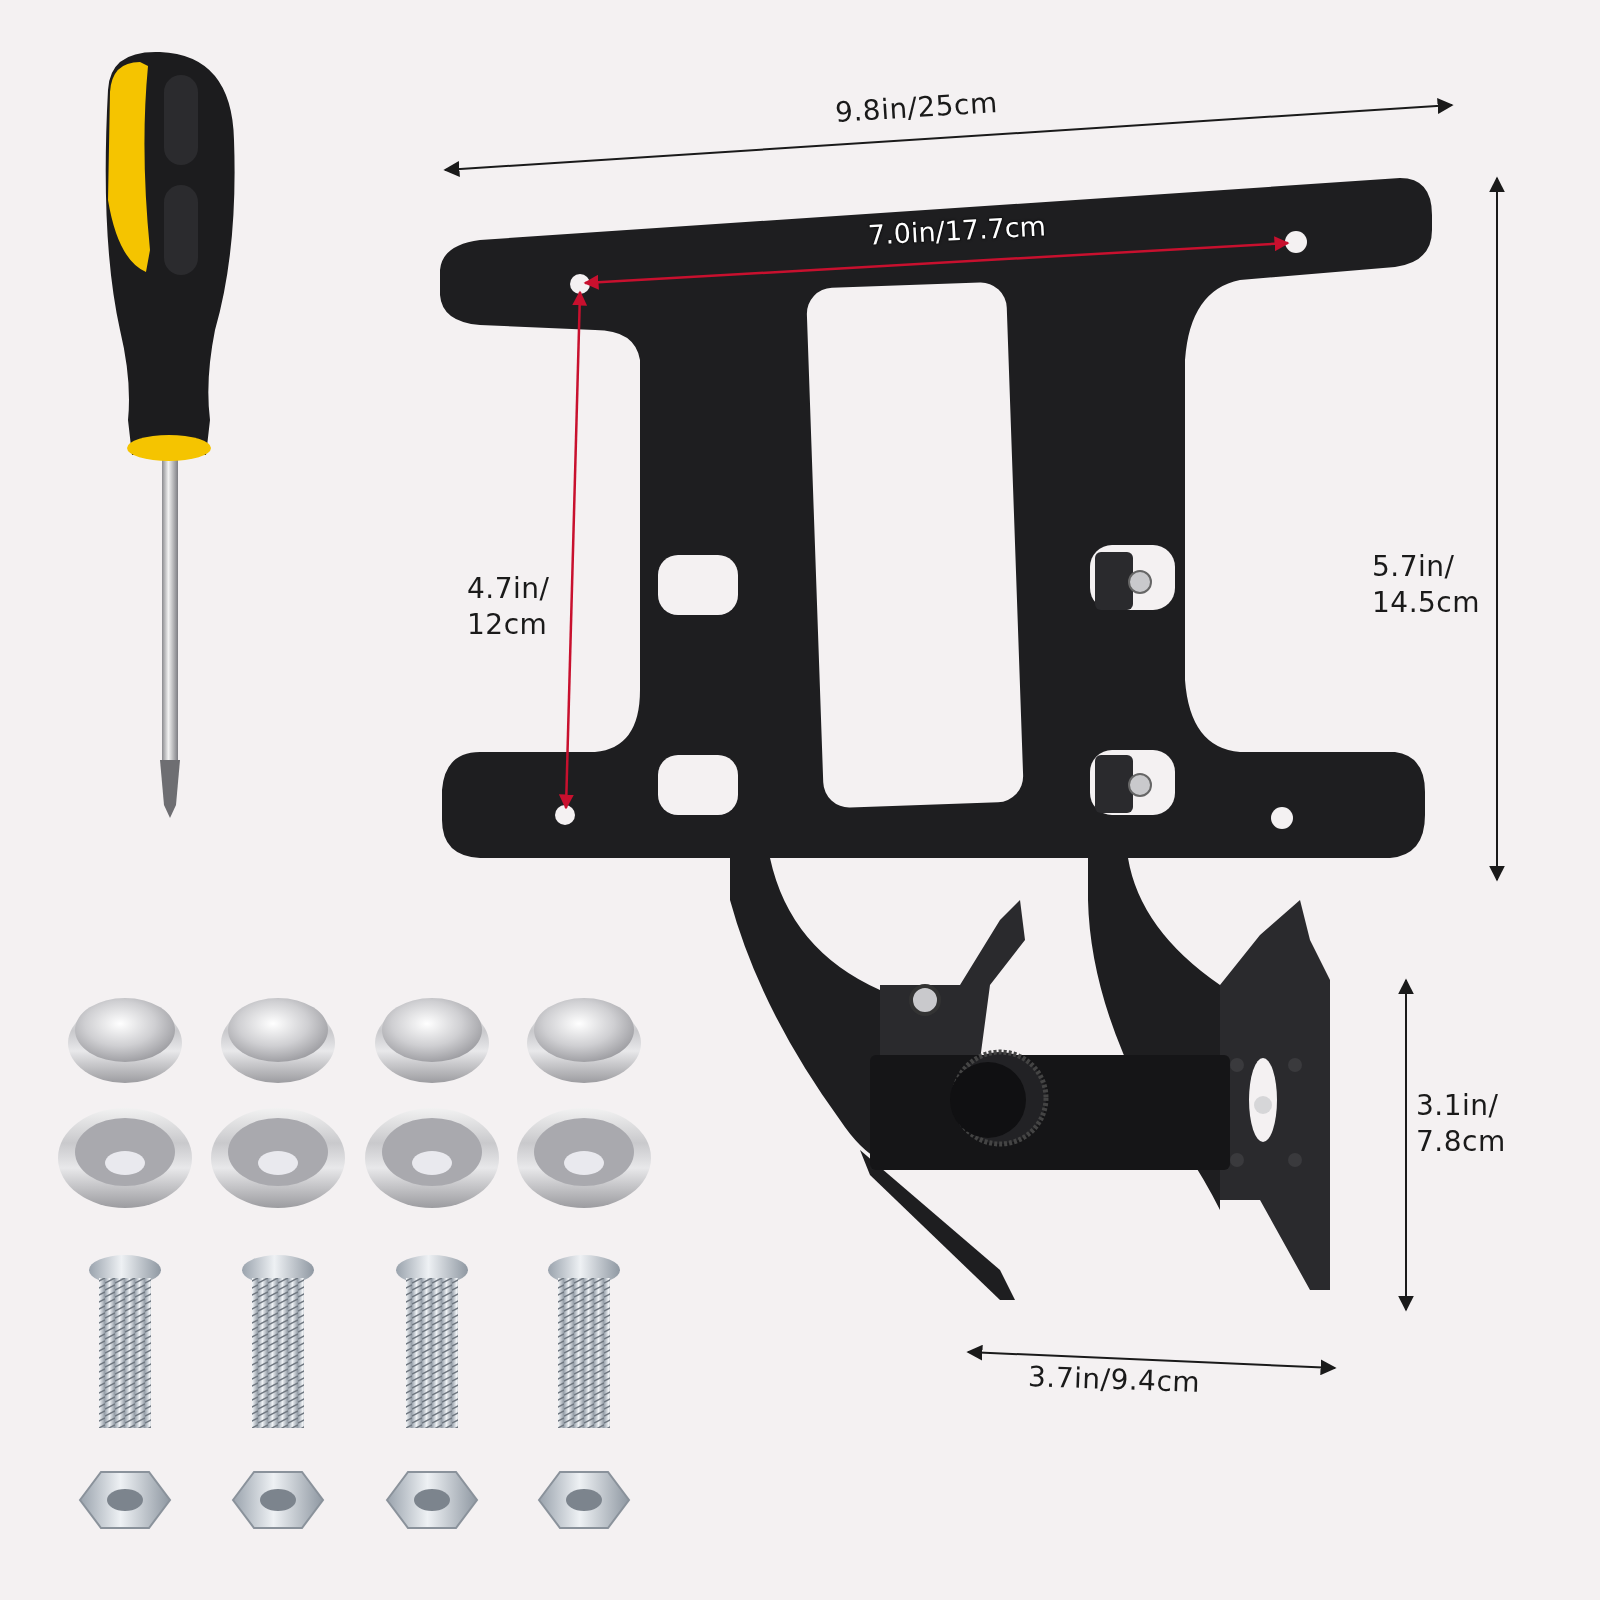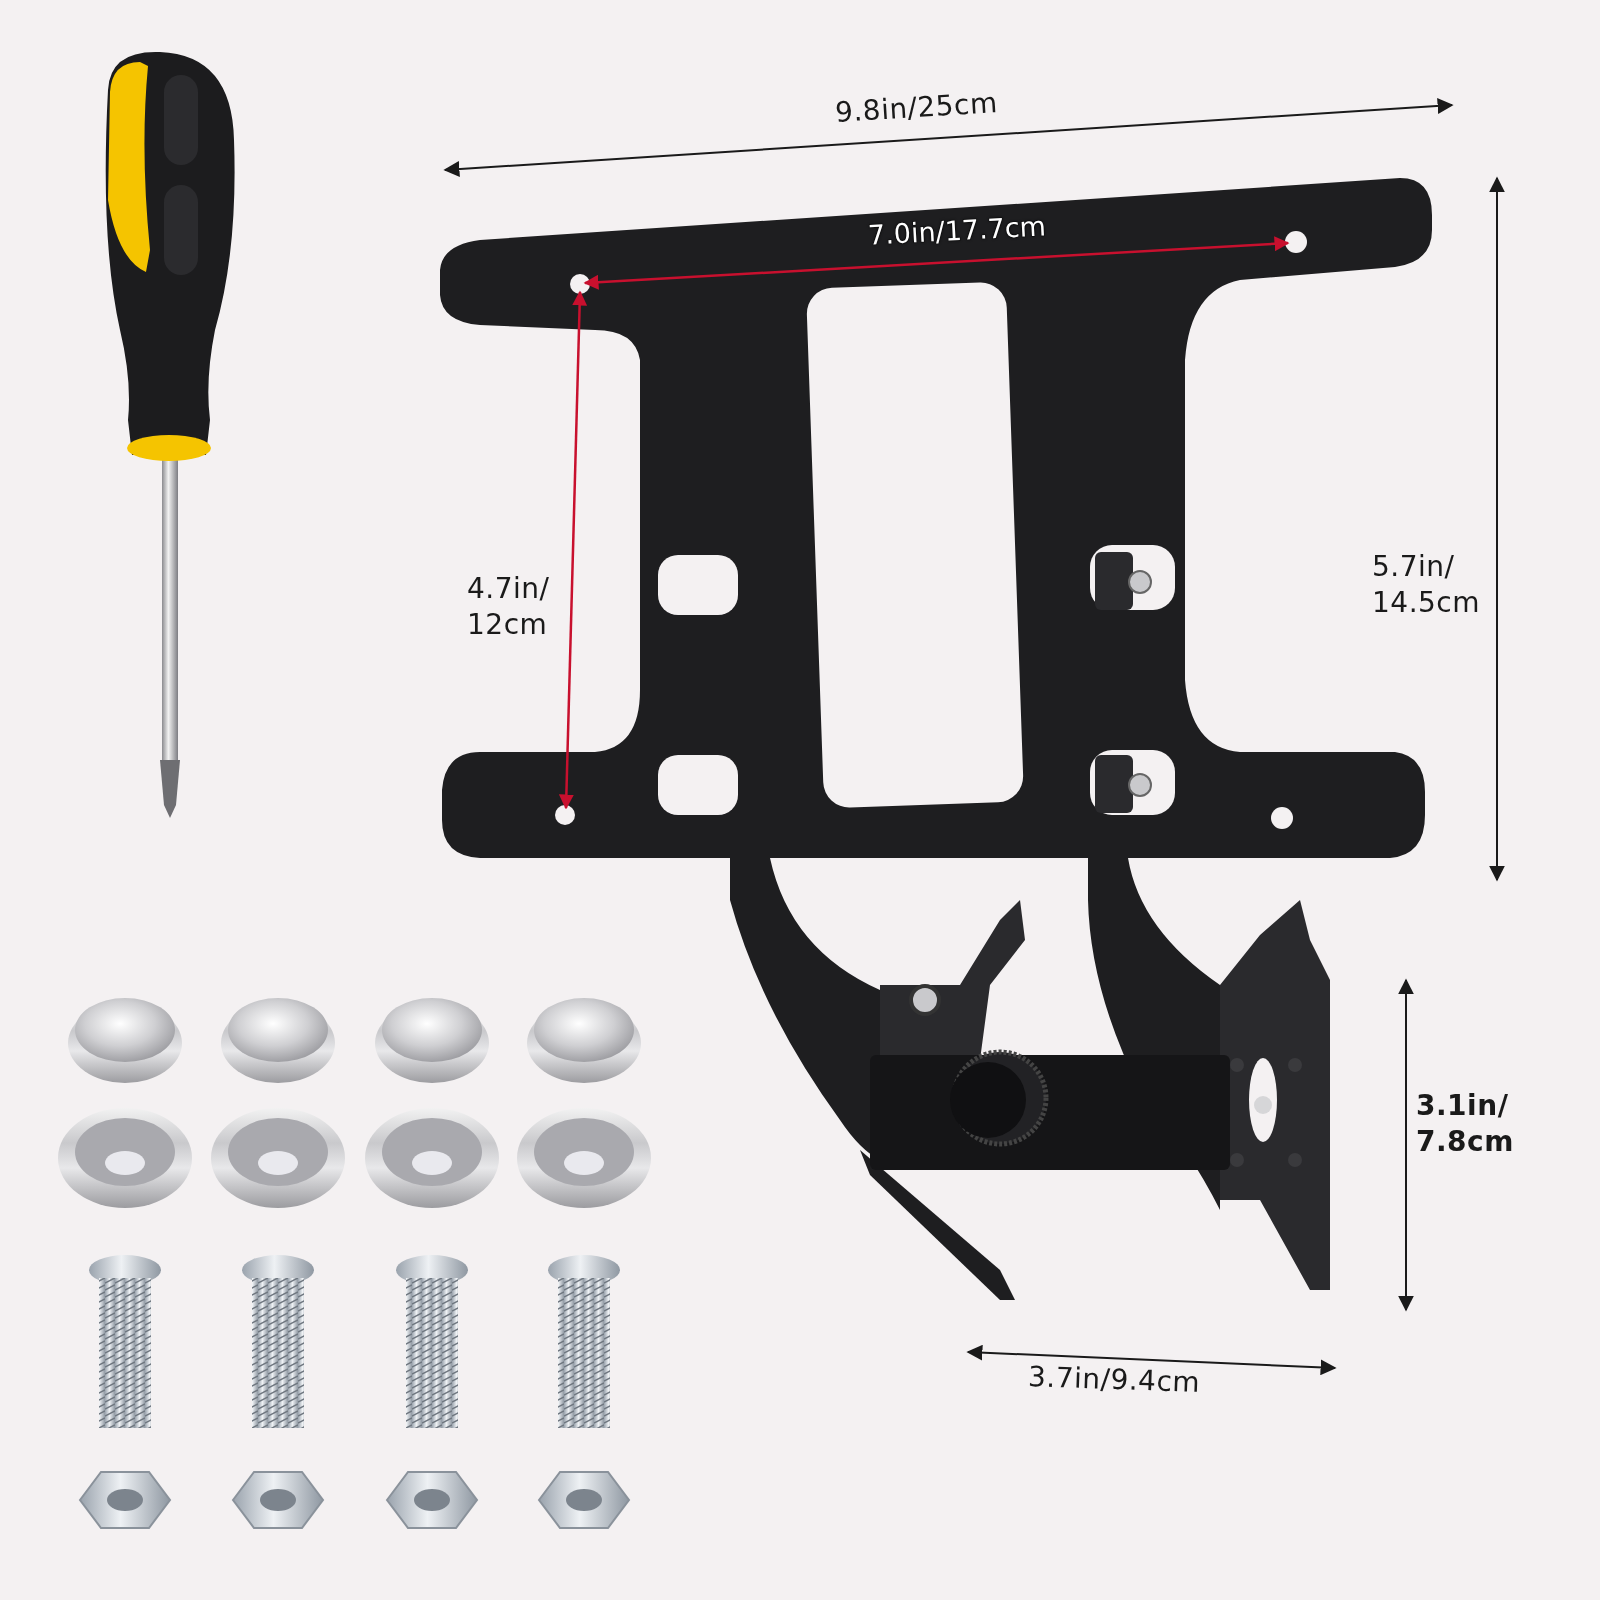--- a/index.html
+++ b/index.html
@@ -191,18 +191,18 @@
 <div class="dim-label" style="left:467px; top:525px;margin-top:46px;">
   <span class="line">4.7in/</span>
   <span class="line">12cm</span>
 </div>
 
 <div class="dim-label" style="left:1372px; top:525px;margin-top:24px;">
   <span class="line">5.7in/</span>
   <span class="line">14.5cm</span>
 </div>
 
-<div class="dim-label" style="left:1416px; top:1088px;font-weight:bold;">
+<div class="dim-label" style="left:1416px; top:1088px;">
   <span class="line">3.1in/</span>
   <span class="line">7.8cm</span>
 </div>
 
 <div class="dim-label" style="left:1028px; top:1362px; transform:rotate(2deg);">3.7in/9.4cm</div>
 
 </body></html>

